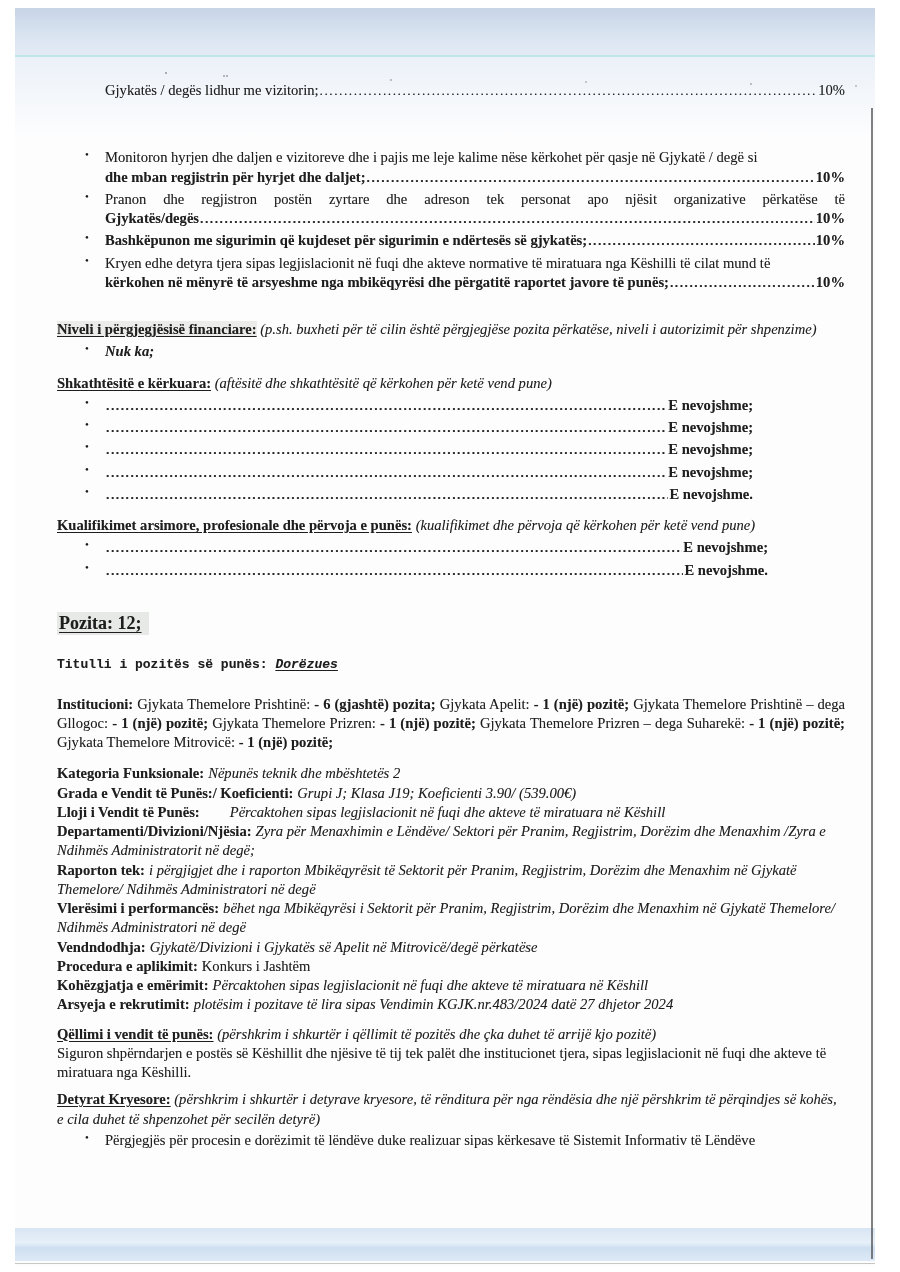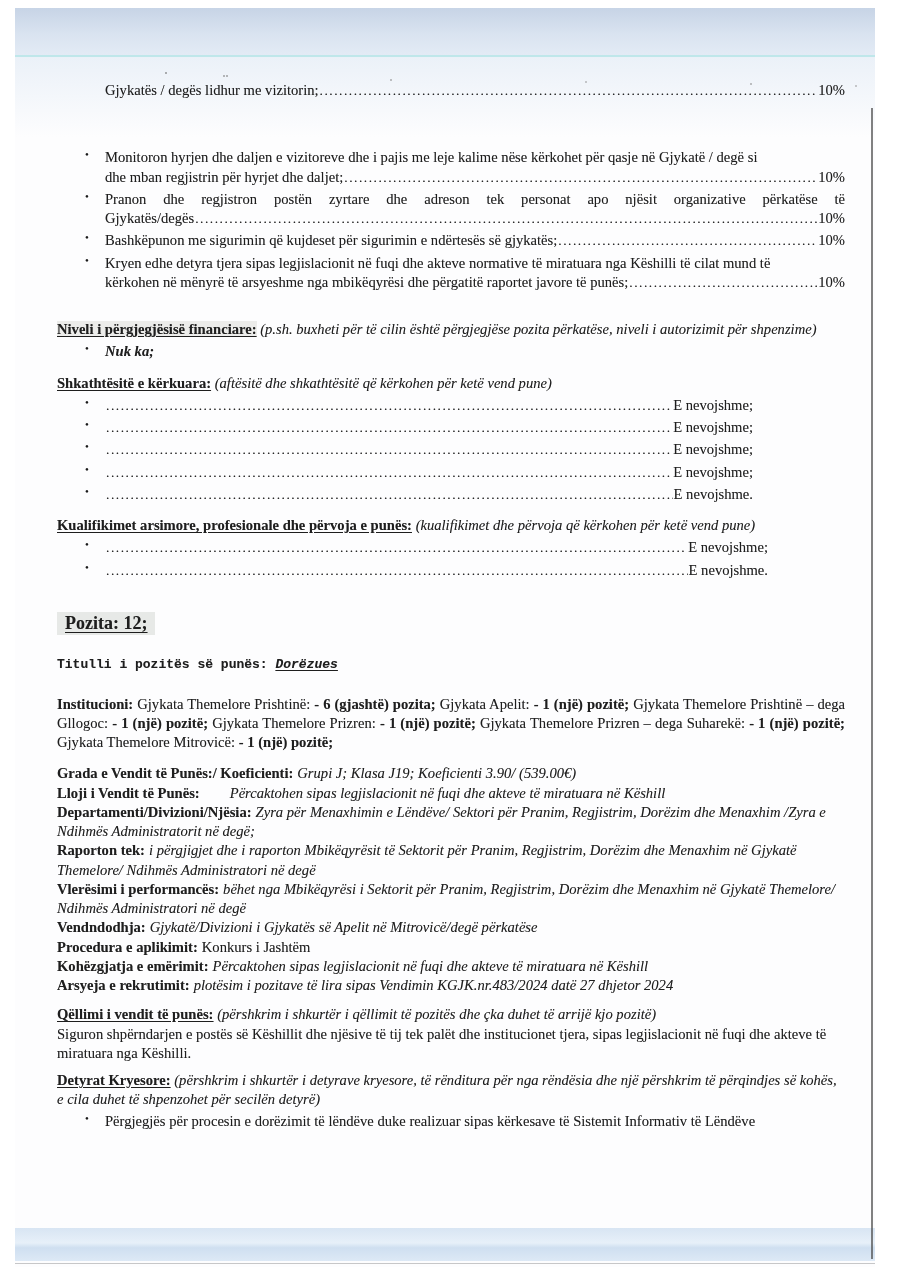--- a/index.html
+++ b/index.html
@@ -25,21 +25,21 @@
     position:absolute;top:49px;left:0;right:0;bottom:0;
     padding:24px 30px 0 42px;
     background:linear-gradient(180deg,#ebf1f8,#fdfdfe 80px);
     font-size:14.6px;line-height:1.32;
     text-shadow:0 0 .5px rgba(30,30,30,.35);
   }
   .specks{position:absolute;top:15px;left:150px;width:2px;height:2px;background:#666;
     box-shadow:58px 3px 0 #777,61px 3px 0 #777,225px 7px 0 #888,420px 9px 0 #999,585px 11px 0 #888,690px 13px 0 #999;
     opacity:.5;}
   
-  .lead{display:flex;align-items:center;}
+  .lead{display:flex;align-items:center;font-weight:bold;}
   .txt{white-space:nowrap;}
   .dots{flex:1 1 auto;overflow:hidden;white-space:nowrap;margin:0 1px;}
   .dots::after{
     content:"..........................................................................................................................................................................................................";
     letter-spacing:1.5px;font-size:13.5px;color:#222;
   }
   .val{white-space:nowrap;}
   .carry{display:flex;align-items:baseline;padding-left:48px;}
   
   ul{list-style:none;margin:0;padding:0 0 0 28px;}
@@ -54,21 +54,21 @@
   .duties{margin-top:48px;}
   .sec{margin-top:12px;}
   .sec-fin{margin-top:28px;}
   .sec-quals{margin-top:12px;}
   .h{font-weight:bold;text-decoration:underline;text-underline-offset:2px;}
   .h-shade{background:#ececea;}
   .note{font-style:italic;}
   .nuk{font-weight:bold;font-style:italic;}
   .plist{margin-top:3px;}
   .pozita{margin-top:32px;font-size:18px;font-weight:bold;}
-  .pozita .hl{background:#e7e9e7;padding:1px 8px 2px 8px;text-decoration:underline;text-underline-offset:3px;}
+  .pozita .hl{background:#e7e9e7;padding:1px 8px 2px 2px;text-decoration:underline;text-underline-offset:3px;}
   .titulli{margin-top:20px;font-weight:bold;font-size:13px;font-family:Liberation Mono, monospace;}
   .titulli .tv{font-style:italic;text-decoration:underline;text-underline-offset:2px;}
   .inst{margin-top:22px;text-align:justify;}
   .bd{font-weight:bold;}
   .details{margin-top:12px;}
   .lbl{font-weight:bold;}
   .kvv{margin-left:4px;}
   .it{font-style:italic;}
   .gapsp{display:inline-block;width:26px;}
   .purpose{margin-top:10px;}
@@ -233,20 +233,21 @@
     </div>
 
     <p class="pozita"><span class="hl">Pozita: 12;</span></p>
 
     <p class="titulli"><span>Titulli i pozitës së punës:</span>
       <span class="tv">Dorëzues</span></p>
 
     <p class="inst"><span class="bd">Institucioni: </span><span>Gjykata Themelore Prishtinë: </span><span class="bd">- 6 (gjashtë) pozita; </span><span>Gjykata Apelit: </span><span class="bd">- 1 (një) pozitë; </span><span>Gjykata Themelore Prishtinë – dega Gllogoc: </span><span class="bd">- 1 (një) pozitë; </span><span>Gjykata Themelore Prizren: </span><span class="bd">- 1 (një) pozitë; </span><span>Gjykata Themelore Prizren – dega Suharekë: </span><span class="bd">- 1 (një) pozitë; </span><span>Gjykata Themelore Mitrovicë: </span><span class="bd">- 1 (një) pozitë;</span></p>
 
     <div class="details">
+        <div class="kv"><span class="lbl">Kategoria Funksionale:</span><span class="kvv it">Nëpunës teknik dhe mbështetës 2</span></div>
         <div class="kv"><span class="lbl">Grada e Vendit të Punës:/ Koeficienti:</span><span class="kvv it">Grupi J; Klasa J19; Koeficienti 3.90/ (539.00€)</span></div>
         <div class="kv"><span class="lbl">Lloji i Vendit të Punës:</span><span class="gapsp"></span><span class="kvv it">Përcaktohen sipas legjislacionit në fuqi dhe akteve të miratuara në Këshill</span></div>
         <div class="kv"><span class="lbl">Departamenti/Divizioni/Njësia:</span><span class="kvv it">Zyra për Menaxhimin e Lëndëve/ Sektori për Pranim, Regjistrim, Dorëzim dhe Menaxhim /Zyra e Ndihmës Administratorit në degë;</span></div>
         <div class="kv"><span class="lbl">Raporton tek:</span><span class="kvv it">i përgjigjet dhe i raporton Mbikëqyrësit të Sektorit për Pranim, Regjistrim, Dorëzim dhe Menaxhim në Gjykatë Themelore/ Ndihmës Administratori në degë</span></div>
         <div class="kv"><span class="lbl">Vlerësimi i performancës:</span><span class="kvv it">bëhet nga Mbikëqyrësi i Sektorit për Pranim, Regjistrim, Dorëzim dhe Menaxhim në Gjykatë Themelore/ Ndihmës Administratori në degë</span></div>
         <div class="kv"><span class="lbl">Vendndodhja:</span><span class="kvv it">Gjykatë/Divizioni i Gjykatës së Apelit në Mitrovicë/degë përkatëse</span></div>
         <div class="kv"><span class="lbl">Procedura e aplikimit:</span><span class="kvv">Konkurs i Jashtëm</span></div>
         <div class="kv"><span class="lbl">Kohëzgjatja e emërimit:</span><span class="kvv it">Përcaktohen sipas legjislacionit në fuqi dhe akteve të miratuara në Këshill</span></div>
         <div class="kv"><span class="lbl">Arsyeja e rekrutimit:</span><span class="kvv it">plotësim i pozitave të lira sipas Vendimin KGJK.nr.483/2024 datë 27 dhjetor 2024</span></div>
       </div>

